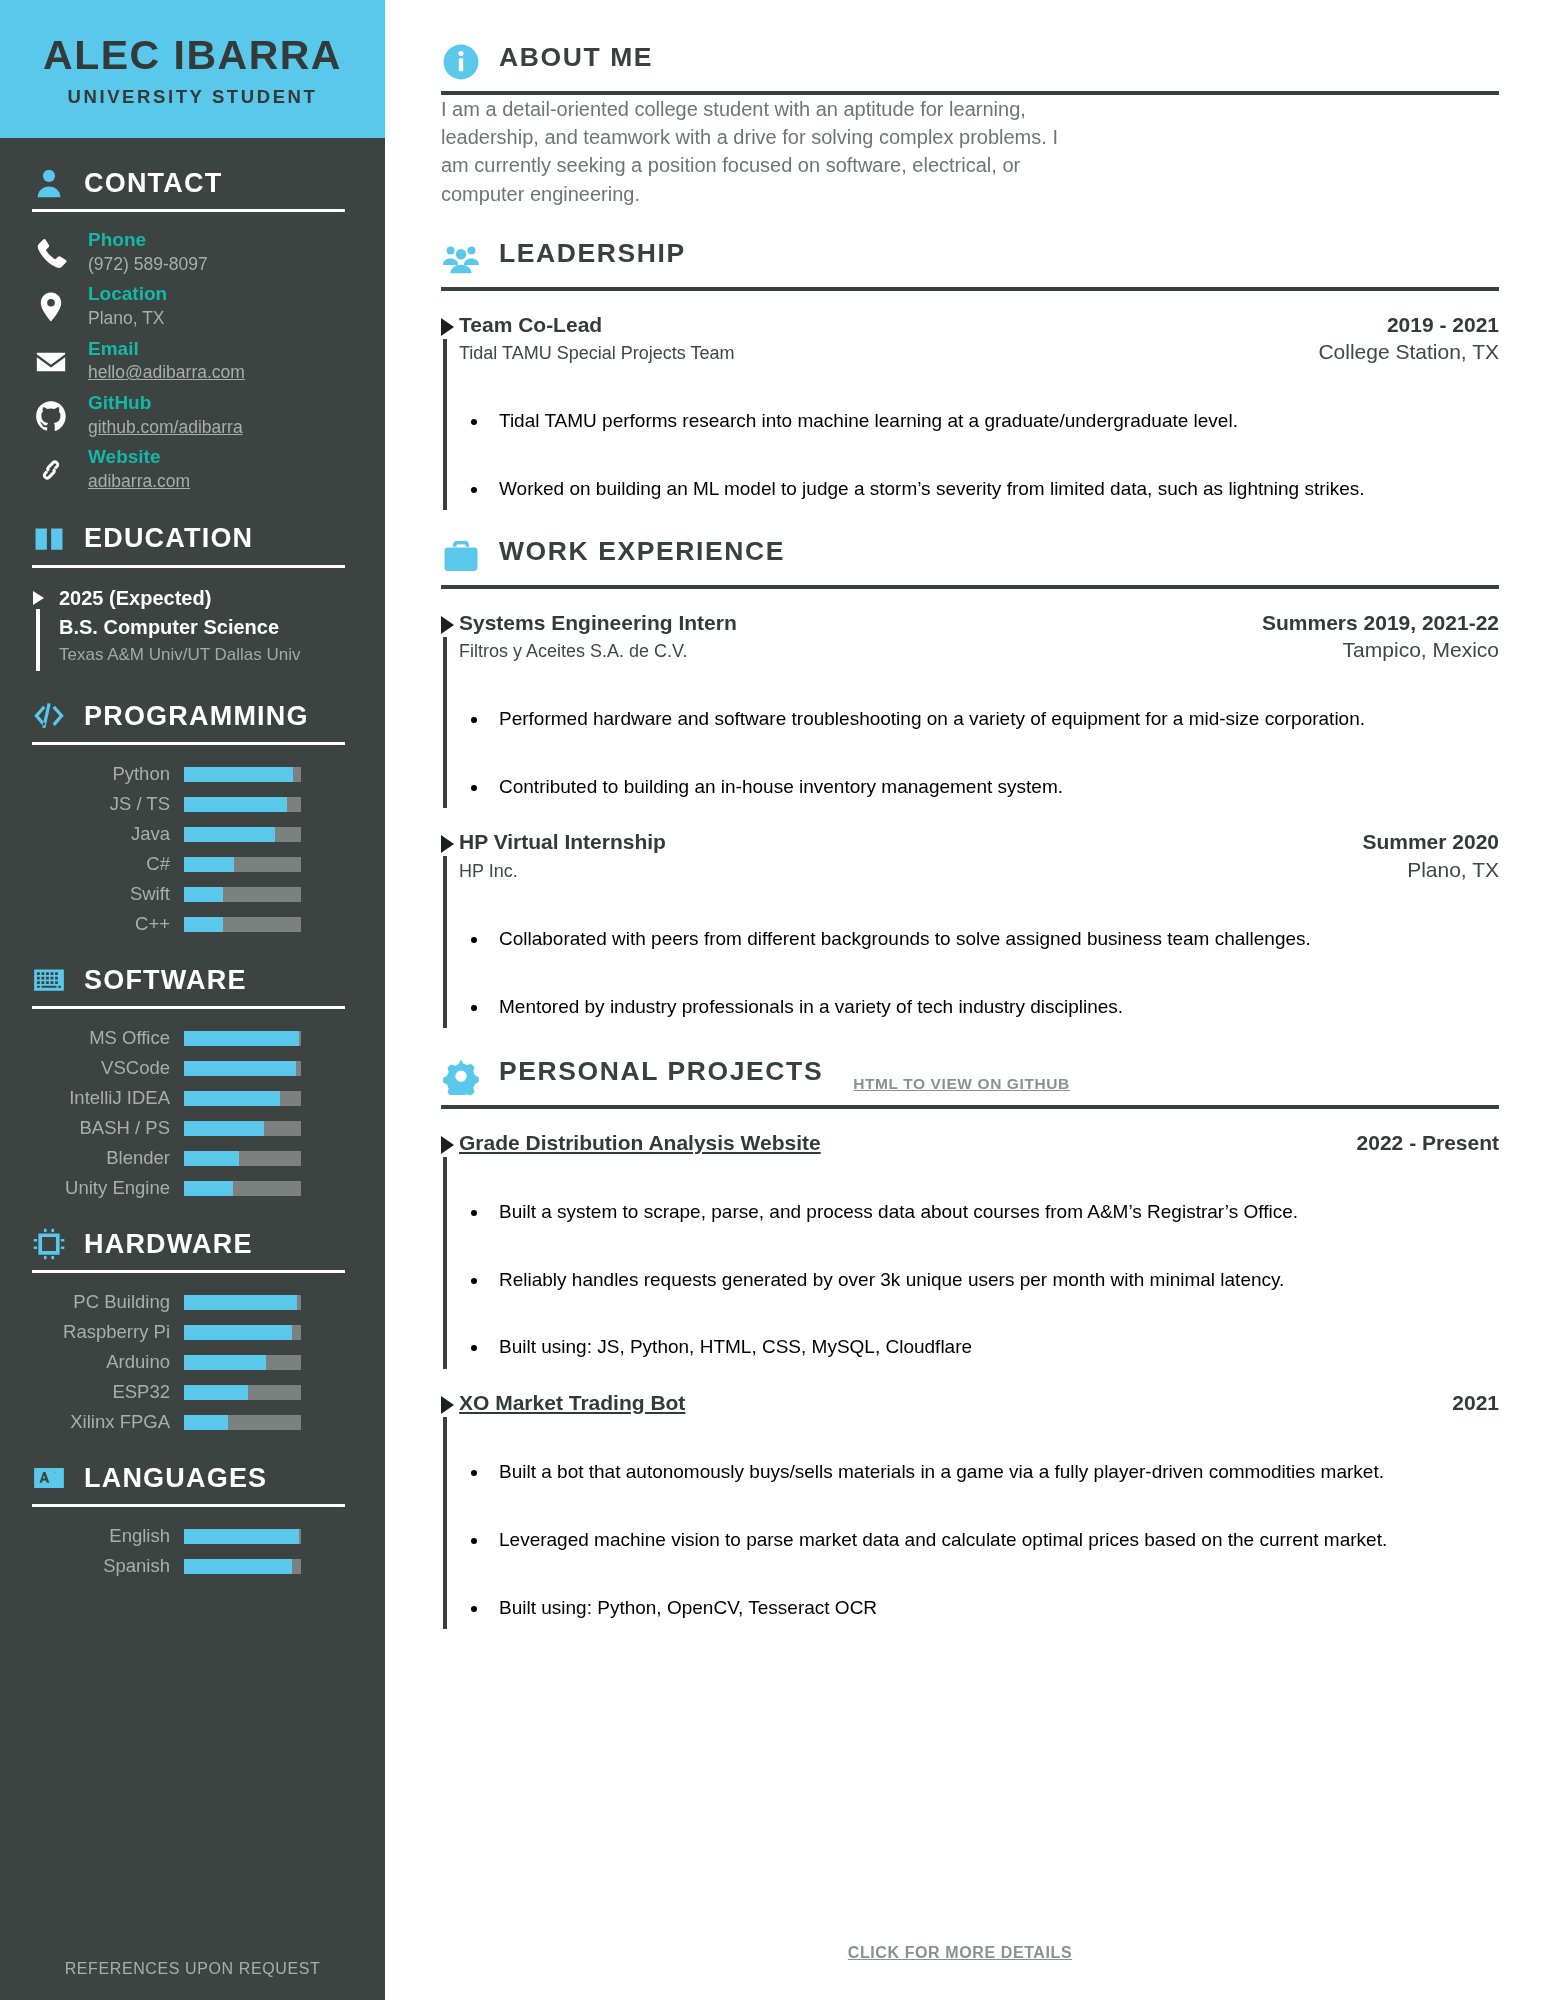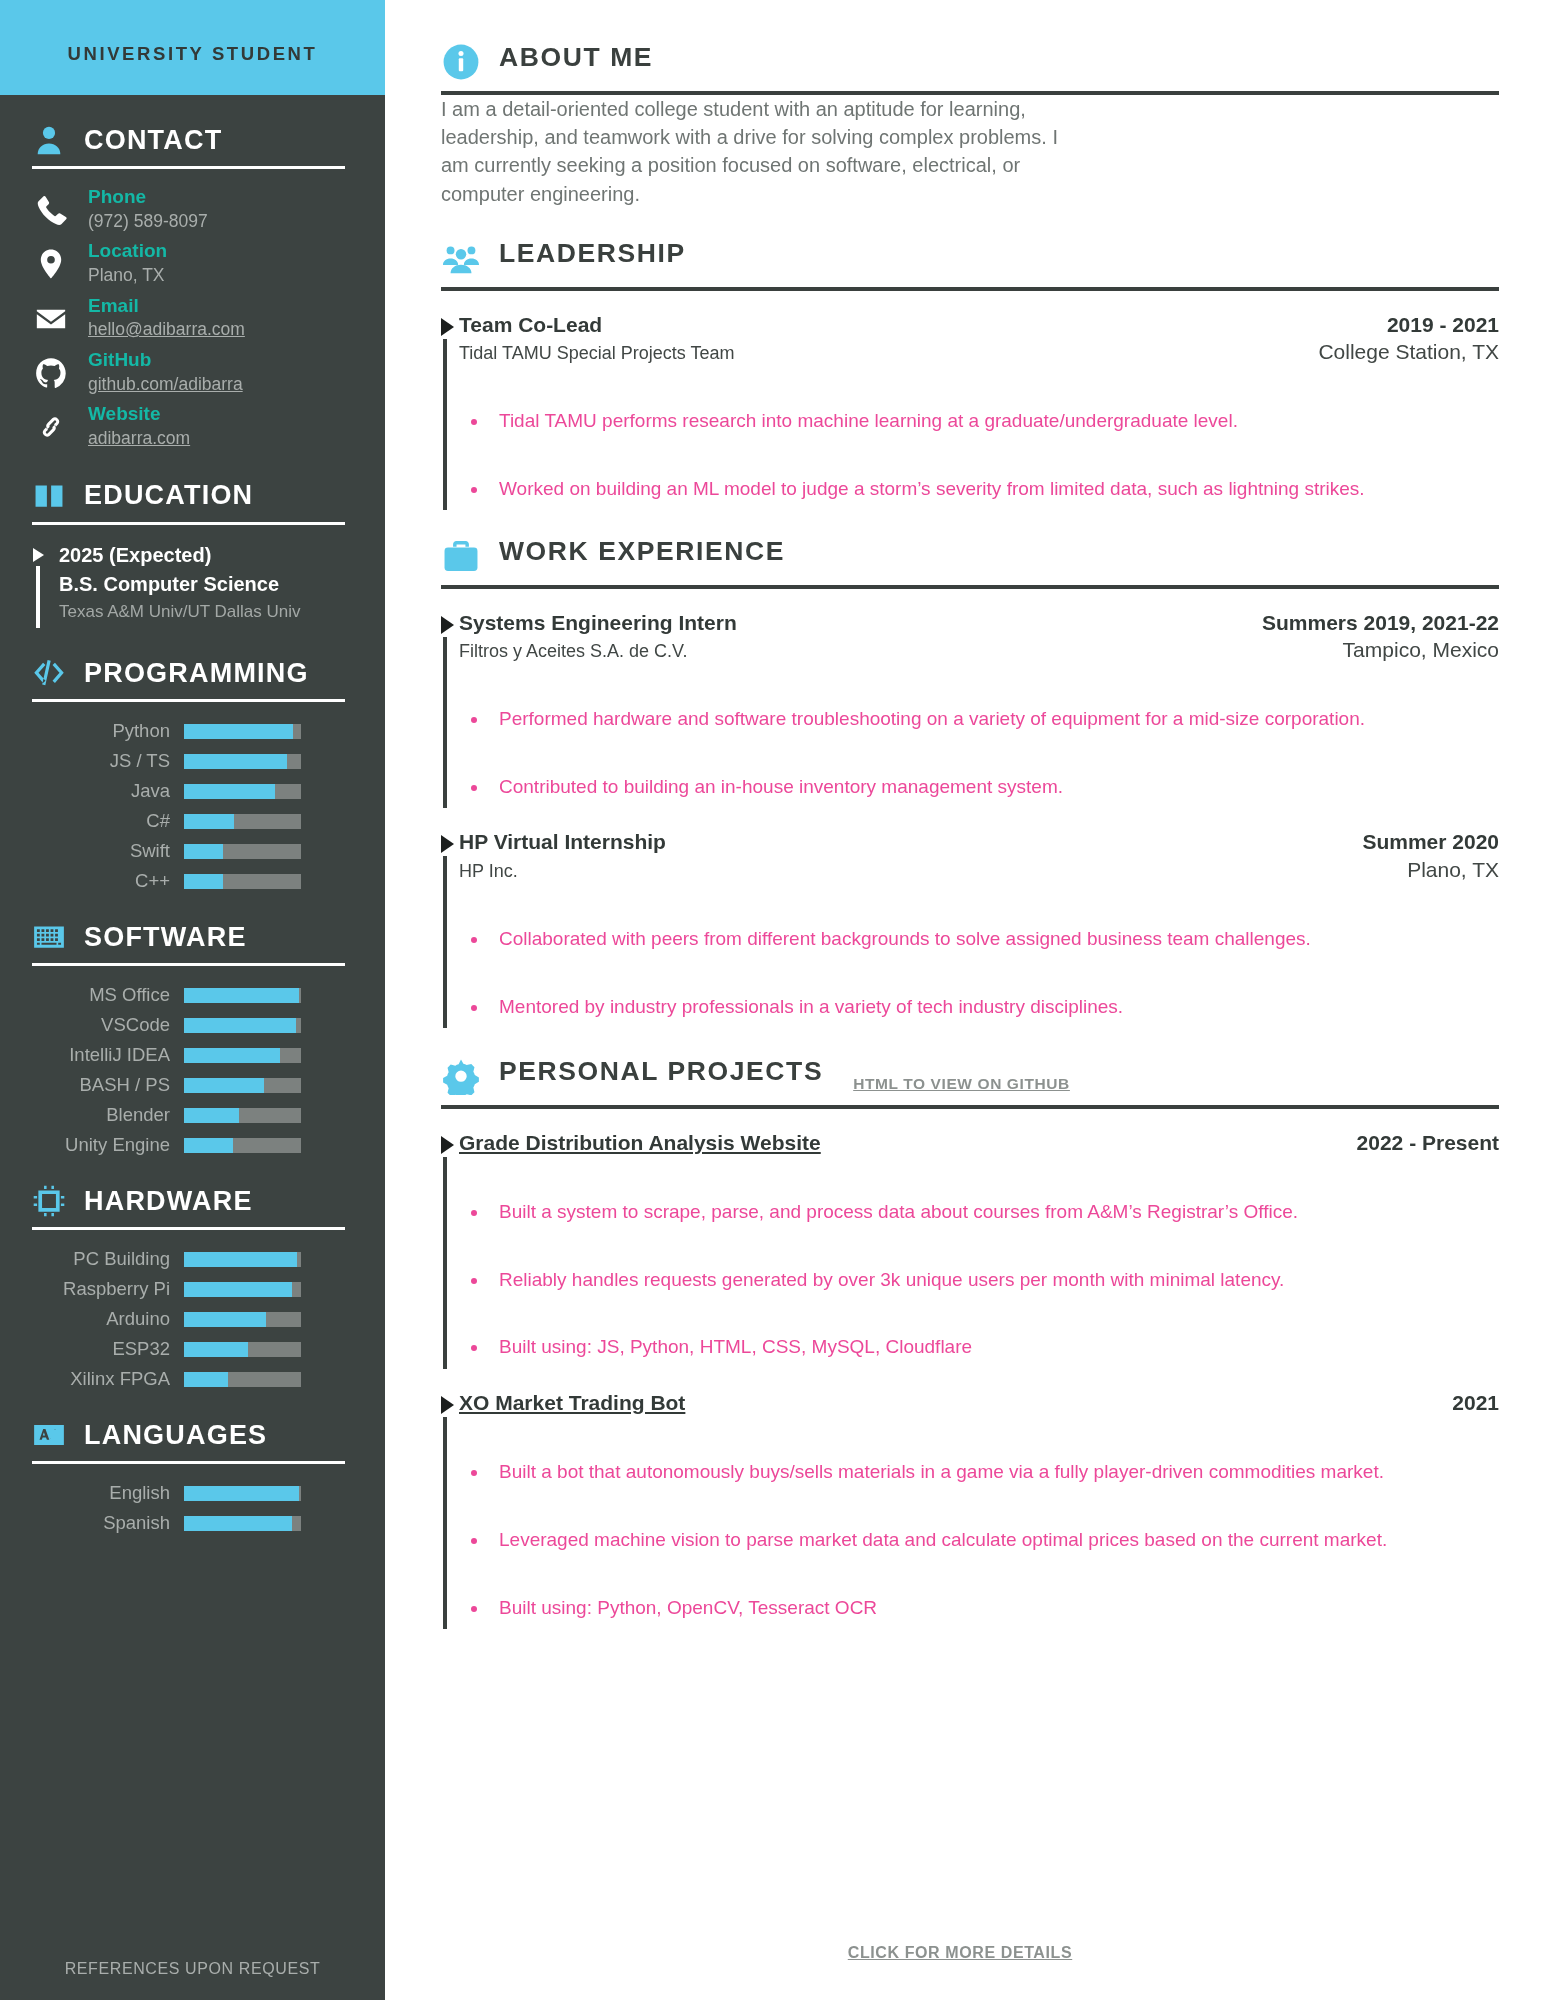--- a/index.html
+++ b/index.html
@@ -225,21 +225,21 @@
   }
   .entry-title { font-size: 21px; font-weight: bold; color: #333a38; line-height: 1.5; }
   .entry-title.u { text-decoration: underline; }
   .entry-date { font-size: 21px; font-weight: bold; color: #333a38; white-space: nowrap; }
   .entry-org { font-size: 18px; color: #414745; line-height: 1.5; }
   .entry-loc { font-size: 21px; color: #414745; white-space: nowrap; }
   .bullets { margin-top: 7px; padding-left: 30px; }
   .bullets li {
     font-size: 19px;
     line-height: 1.4;
-    color: #ec4899;
+    color: #000000;
     margin-bottom: 2px;
     padding-left: 10px;
     margin-top: 41px;
   }
   .spacer { flex: 1; }
   .footer-link {
     text-align: center;
     font-size: 16px;
     font-weight: bold;
     letter-spacing: 0.6px;
@@ -248,20 +248,21 @@
     padding-bottom: 38px;
     padding-right: 20px;
   }
 </style>
 </head>
 <body>
 
 <aside class="sidebar">
 
   <div class="name-block">
+    <div class="full-name">ALEC IBARRA</div>
     <div class="subtitle">UNIVERSITY STUDENT</div>
   </div>
 
   <div class="sidebar-body">
 
     <div class="sec-head">
       <span class="sec-icon">
         <svg viewBox="0 0 24 24">
             <circle cx="12" cy="7" r="4.3"></circle>
             <path d="M4 22c0-4.4 3.6-7.5 8-7.5s8 3.1 8 7.5z"></path>

